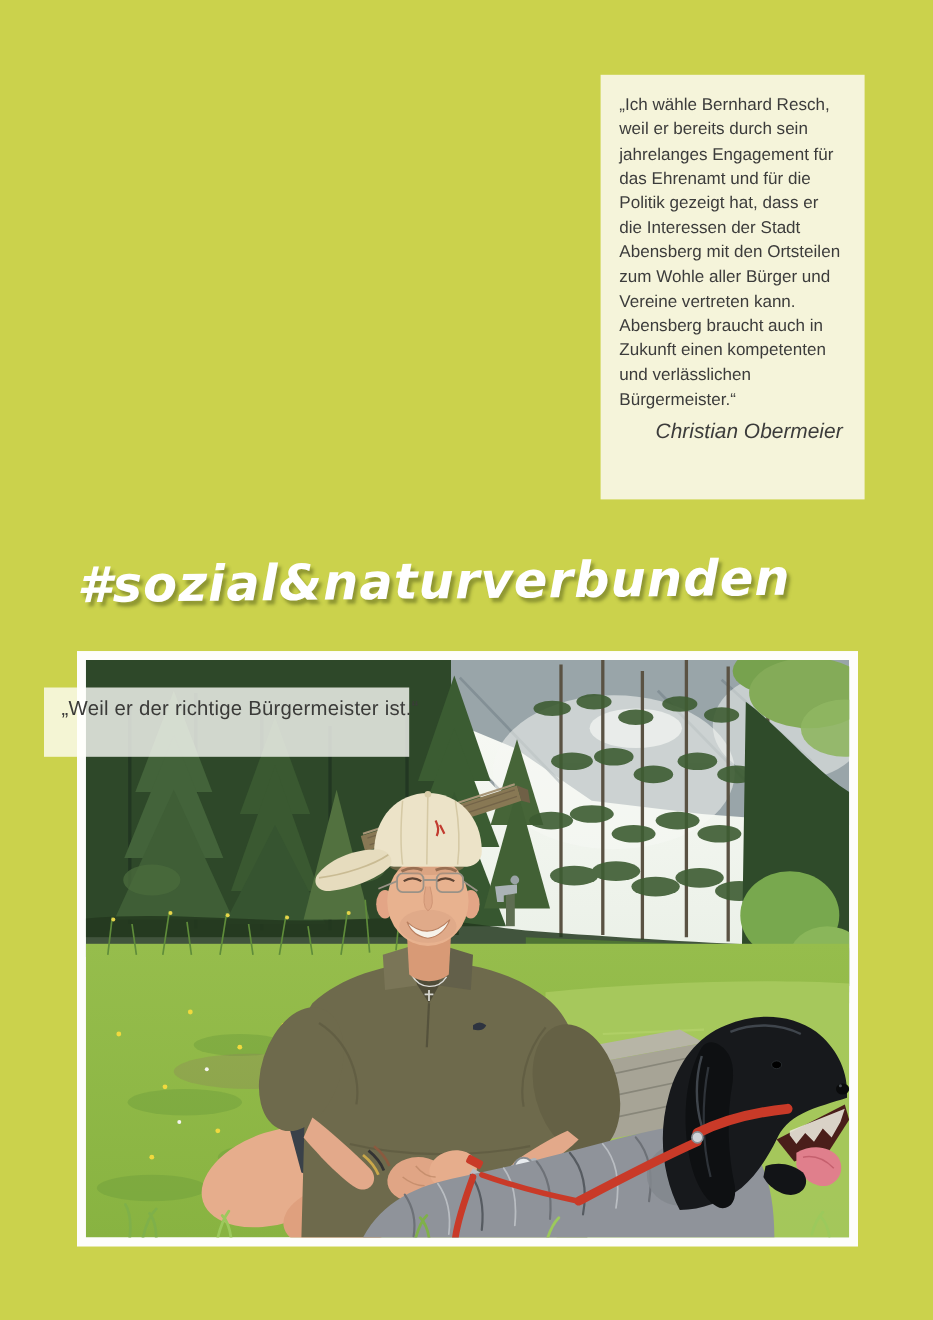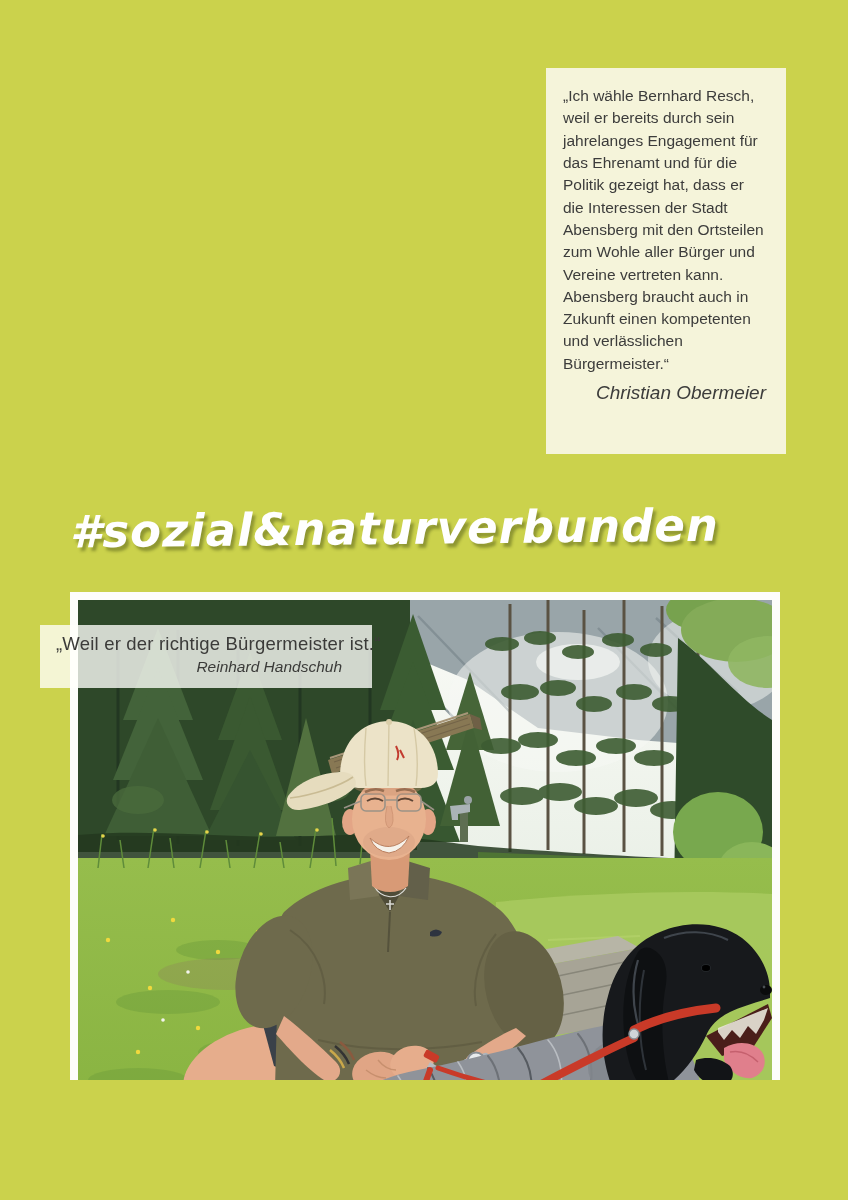--- a/index.html
+++ b/index.html
@@ -1,17 +1,17 @@
 <!DOCTYPE html>
 <html><head>
 <meta charset="utf-8">
 <style>
   html,body{margin:0;padding:0;background:#cbd24c;}
   .page{
-    position:relative;width:848px;height:1080px;overflow:hidden;
+    position:relative;width:848px;height:1200px;overflow:hidden;
     background:#cbd24c;font-family:"Liberation Sans",sans-serif;
   }
   
   .testimonial{
     position:absolute;left:546px;top:68px;width:240px;height:386px;
     background:#f5f4da;box-sizing:border-box;padding:17px 18px 0 17px;
   }
   .t-quote{margin:0;font-size:15.5px;line-height:1.44;color:#3c3c3b;}
   .t-attr{margin:7px 2px 0 0;font-size:19px;font-style:italic;text-align:right;color:#3c3c3b;}
 
@@ -28,21 +28,21 @@
   .photo-frame{
     position:absolute;left:70px;top:592px;width:694px;height:525px;
     border:8px solid #fdfdfa;background:#ffffff;
   }
   .photo-frame svg{display:block;}
 
   
   .photo-bar{
     position:absolute;left:40px;top:625px;width:332px;height:63px;
     background:rgba(255,255,251,0.78);box-sizing:border-box;
-    padding:8px 28px 0 16px;z-index:5;
+    padding:8px 2px 0 16px;z-index:5;
   }
   .pb-quote{margin:0;font-size:18.5px;color:#3b3b39;letter-spacing:.2px;white-space:nowrap;}
   .pb-attr{margin:3px 2px 0 0;font-size:15.5px;font-style:italic;text-align:right;color:#3b3b39;}
 </style>
 </head>
 <body>
 
 <div class="page">
 
   <section class="testimonial">
@@ -347,16 +347,15 @@
         <path d="M40,525 q2,-20 -4,-30 M52,525 q4,-18 12,-26 M64,525 q0,-14 -6,-22" stroke="#7fb04a" stroke-width="2.5"></path>
         <path d="M120,525 q4,-16 10,-24 M132,525 q-2,-14 -8,-20" stroke="#9cc95c" stroke-width="2.5"></path>
         <path d="M300,525 q4,-14 10,-20 M312,525 q-2,-12 -8,-18" stroke="#7fb04a" stroke-width="2.5"></path>
         <path d="M420,525 q4,-12 10,-18 M660,522 q4,-14 10,-20 M676,524 q-2,-12 -8,-18" stroke="#9cc95c" stroke-width="2.5"></path>
       </g>
     </svg>
   </figure>
 
   <div class="photo-bar">
     <p class="pb-quote">„Weil er der richtige Bürgermeister ist.“</p>
-    <p class="pb-attr">Reinhard Handschuh</p>
   </div>
 
 </div>
 
 </body></html>

